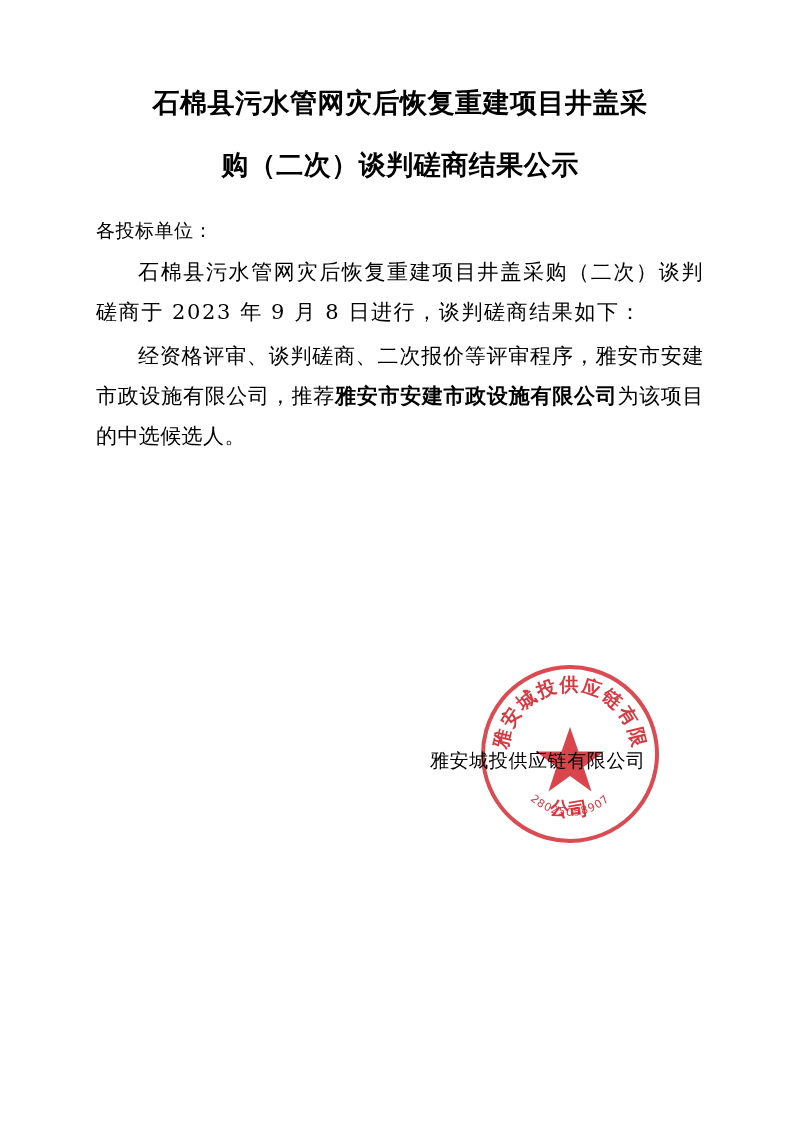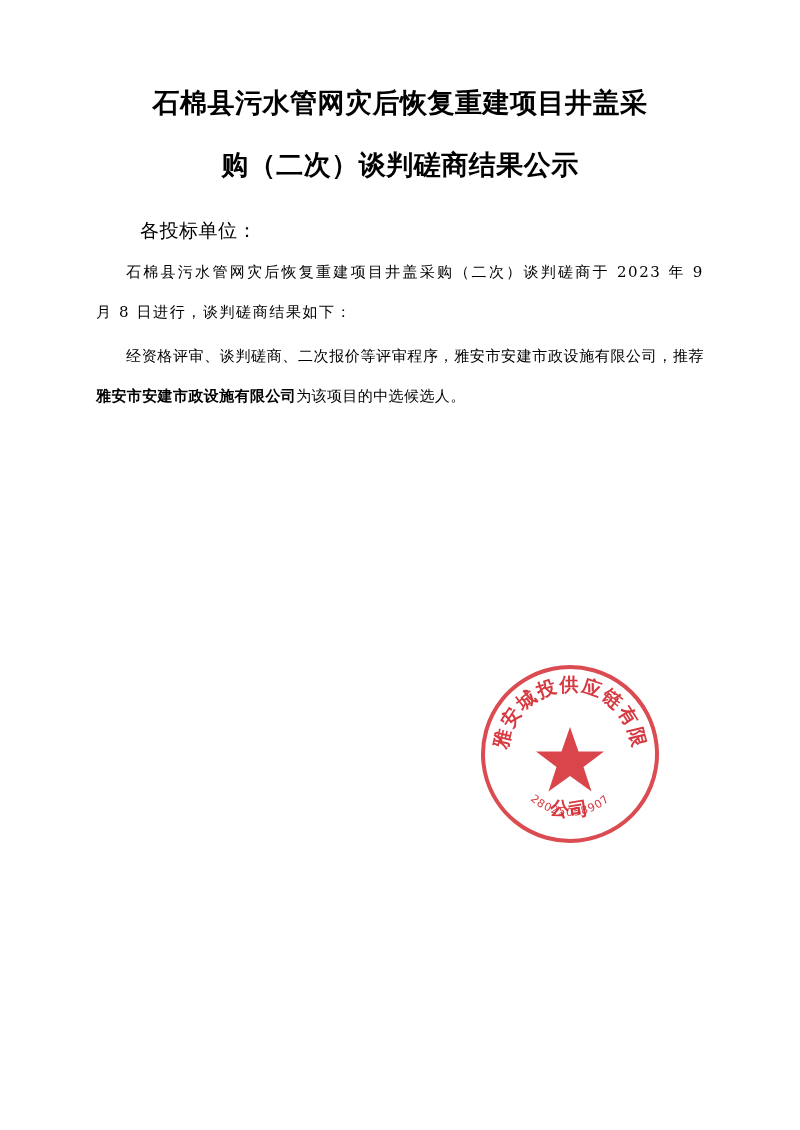--- a/index.html
+++ b/index.html
@@ -35,24 +35,23 @@
     padding: 0 4px;
   }
   .doc-title .title-line {
     display: block;
   }
   .salutation {
     font-size: 19px;
     line-height: 36px;
     margin-top: 16px;
     letter-spacing: 0.5px;
-    margin-left: 44px;
   }
   .para {
-    font-size: 15px;
+    font-size: 21px;
     line-height: 40px;
     text-align: justify;
     text-justify: inter-ideograph;
     text-indent: 2em;
     letter-spacing: 0.4px;
     margin: 4px 0 0 0;
   }
   .para.spaced {
     letter-spacing: 1.6px;
   }
@@ -162,15 +161,16 @@
       <text class="seal-text">
         <textPath href="#sealBottomArc" startOffset="50%" text-anchor="middle">公司</textPath>
       </text>
       <text class="seal-code">
         <textPath href="#sealCodeArc" startOffset="50%" text-anchor="middle">28025058907</textPath>
       </text>
     </svg>
   </div>
 
   <div class="signature-block">
+    <div class="sign-org">雅安城投供应链有限公司</div>
   </div>
 
 </div>
 
 </body></html>

